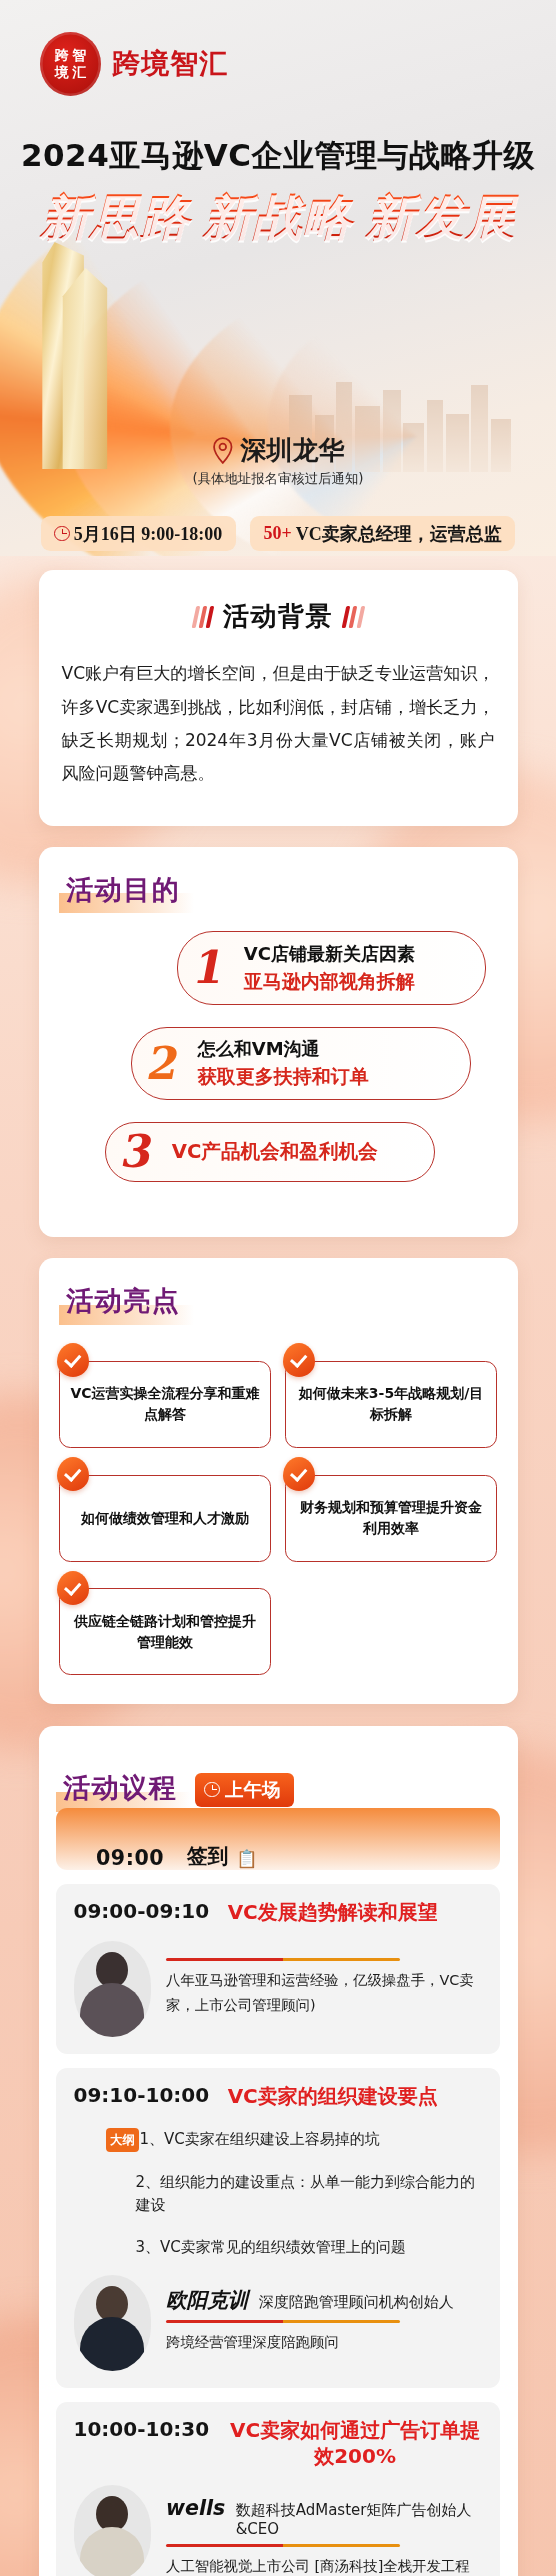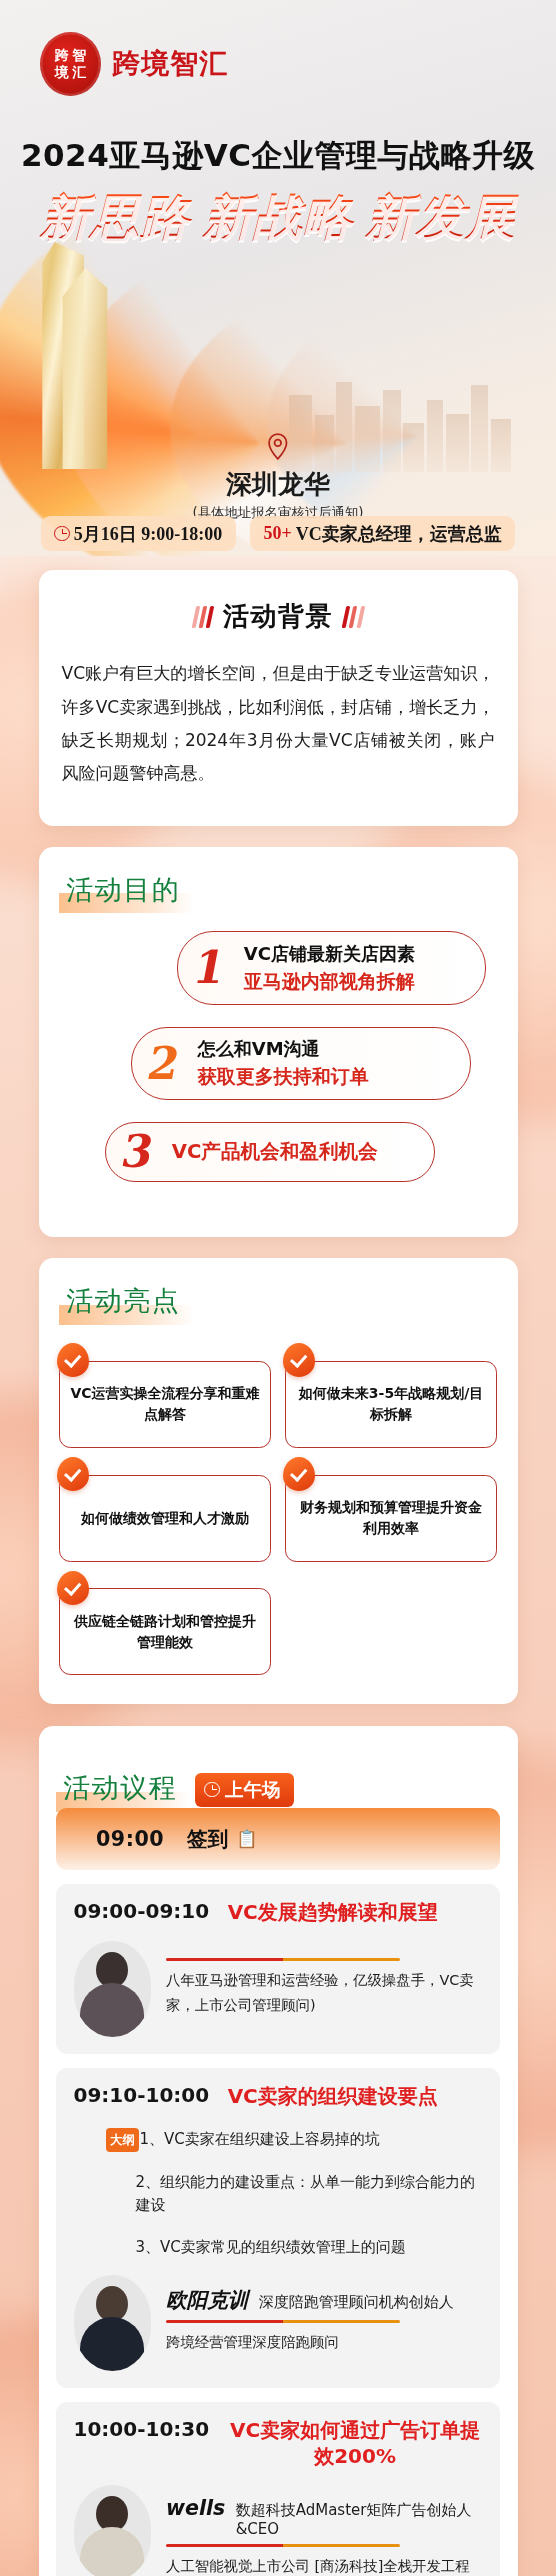--- a/index.html
+++ b/index.html
@@ -63,21 +63,21 @@
         font-size:31px;font-weight:800;color:#111;letter-spacing:0.5px;
         font-family:"DejaVu Sans","Liberation Sans",sans-serif;white-space:nowrap;}
   .slogan{position:absolute;left:0;right:0;top:185px;text-align:center;z-index:6;white-space:nowrap;}
   .slogan span{display:inline-block;font-size:49px;font-weight:800;font-style:italic;letter-spacing:1px;
         font-family:"DejaVu Sans","Liberation Sans",sans-serif;
         background:linear-gradient(180deg,#ff5a1f 0%,#e8300f 45%,#b9140b 100%);
         -webkit-background-clip:text;background-clip:text;color:transparent;
         text-shadow:0 1.5px 0 rgba(255,255,255,.9);padding:0 5.2px;}
 
   .locbox{position:absolute;left:0;right:0;top:433px;text-align:center;z-index:6;}
-  .locline{display:inline-flex;align-items:center;gap:7.2px;flex-direction:column;}
+  .locline{display:inline-flex;align-items:center;gap:7.2px;}
   .pin{width:21.6px;height:27px;position:relative;}
   .pin svg{display:block;}
   .loctext{font-size:26px;font-weight:800;color:#1b1b1b;font-family:"DejaVu Sans","Liberation Sans",sans-serif;}
   .locsub{margin-top:2.1px;font-size:13.4px;color:#2b2b2b;font-family:"DejaVu Sans","Liberation Sans",sans-serif;}
 
   .pillrow{position:absolute;left:0;right:0;top:516px;display:flex;justify-content:center;gap:14.4px;z-index:6;}
   .pill{background:rgba(253,222,192,.92);border-radius:9.3px;padding:5.7px 13.4px;display:flex;align-items:center;gap:4px;
         font-size:18px;font-weight:800;color:#161616;white-space:nowrap;
         font-family:Liberation Serif, serif;}
   .clock{width:15.5px;height:15.5px;border:1.5px solid #c9151a;border-radius:50%;position:relative;flex:none;}
@@ -90,22 +90,22 @@
         box-shadow:0 5.2px 17.5px rgba(180,110,80,.14);z-index:5;}
   .bgcard{margin-top:14.4px;padding:29px 23px 36px;}
   .bg-head{display:flex;align-items:center;justify-content:center;gap:11.3px;margin-bottom:23px;}
   .bars{display:flex;gap:3.6px;align-items:center;}
   .bars i{display:block;width:3.6px;height:21.6px;border-radius:1.5px;transform:skewX(-12deg);}
   .bg-title{font-size:26px;font-weight:800;color:#111;letter-spacing:1.5px;
         font-family:"DejaVu Sans","Liberation Sans",sans-serif;}
   .bg-body{font-size:17px;line-height:1.95;color:#1d1d1d;text-align:justify;
         font-family:"DejaVu Sans","Liberation Sans",sans-serif;}
 
-  .sec-title{display:inline-block;position:relative;font-size:27px;font-weight:400;letter-spacing:1.5px;
-        color:#15803d;font-family:"DejaVu Sans","Liberation Sans",sans-serif;padding:2.1px 13.4px 5.2px 7.2px;}
+  .sec-title{display:inline-block;position:relative;font-size:27px;font-weight:700;letter-spacing:1.5px;
+        color:#701a75;font-family:"DejaVu Sans","Liberation Sans",sans-serif;padding:2.1px 13.4px 5.2px 7.2px;}
   .sec-title::before{content:"";position:absolute;left:0;right:0;bottom:0;height:19.6px;z-index:-1;
         background:linear-gradient(90deg,#fbc08d 0%,rgba(251,192,141,.35) 70%,rgba(251,192,141,0) 100%);}
 
   
   .purpose{margin-top:20.6px;padding:23px 20.6px 33px;overflow:hidden;}
   .plist{margin-top:18.5px;}
   .pitem{display:flex;align-items:center;gap:13.4px;border:1px solid #b8312a;border-radius:36px;
          background:linear-gradient(90deg,#fffaf6,#fff);padding:9.3px 17.5px 9.3px 11.3px;margin-bottom:21.6px;}
   .pitem.i1{margin-left:118px;width:309px;}
   .pitem.i2{margin-left:72px;width:340px;}
@@ -137,21 +137,21 @@
   
   .agenda{margin-top:21.6px;padding:23px 17.5px 31px;}
   .ses-tag{display:inline-flex;align-items:center;gap:5.2px;background:linear-gradient(180deg,#f7621c,#e03a0c);
         color:#fff;font-size:18.5px;font-weight:800;border-radius:6.2px;padding:4.1px 13.4px 5.2px 9.3px;margin:24px 0 0 2.1px;
         font-family:"DejaVu Sans","Liberation Sans",sans-serif;}
   .tagclock{width:15.5px;height:15.5px;border:1.5px solid #fff;border-radius:50%;position:relative;flex:none;}
   .tagclock::before{content:"";position:absolute;left:50%;top:2.1px;width:1.3px;height:5.2px;background:#fff;}
   .tagclock::after{content:"";position:absolute;left:50%;top:6.2px;width:4.6px;height:1.3px;background:#fff;}
   .ses-band{margin-top:-3.1px;border-radius:11.3px;height:62px;
         background:linear-gradient(180deg,#f7accd00 0%,#ffffff00 100%),linear-gradient(180deg,#f58b3c,#fdf1e8);
-        display:flex;align-items:center;padding-left:40px;}
+        display:flex;align-items:flex-end;padding-left:40px;}
   .ses-band .t{font-size:20.6px;font-weight:800;color:#121212;letter-spacing:0.5px;
         font-family:"DejaVu Sans","Liberation Sans",sans-serif;}
   .ses-band .l{font-size:20.6px;font-weight:800;color:#121212;margin-left:23px;
         font-family:"DejaVu Sans","Liberation Sans",sans-serif;}
   .clip{font-size:17.5px;margin-left:8.2px;}
 
   .slot{background:#f3f3f3;border-radius:11.3px;padding:15.5px 17.5px 17.5px;margin-top:13.4px;}
   .slot-head{display:flex;align-items:flex-start;gap:18.5px;}
   .slot-time{font-size:20px;font-weight:800;color:#151515;white-space:nowrap;
         font-family:"DejaVu Sans","Liberation Sans",sans-serif;}

